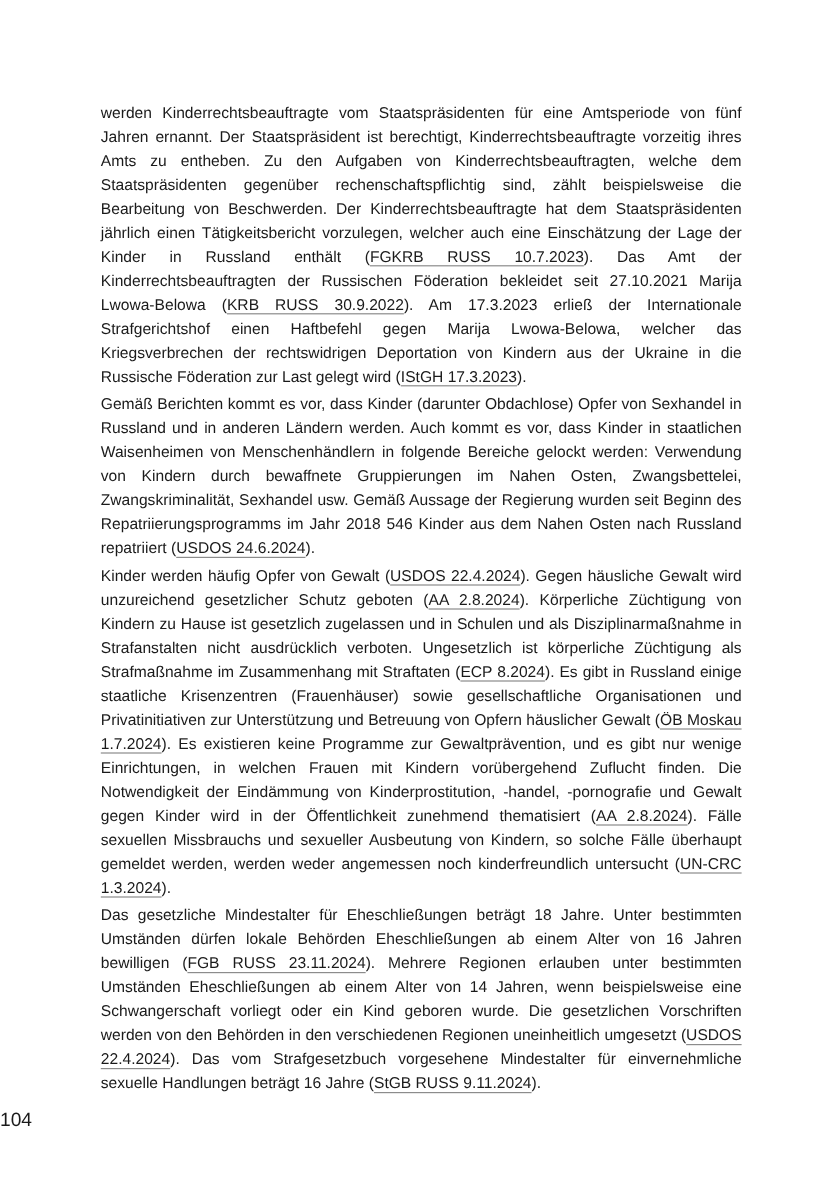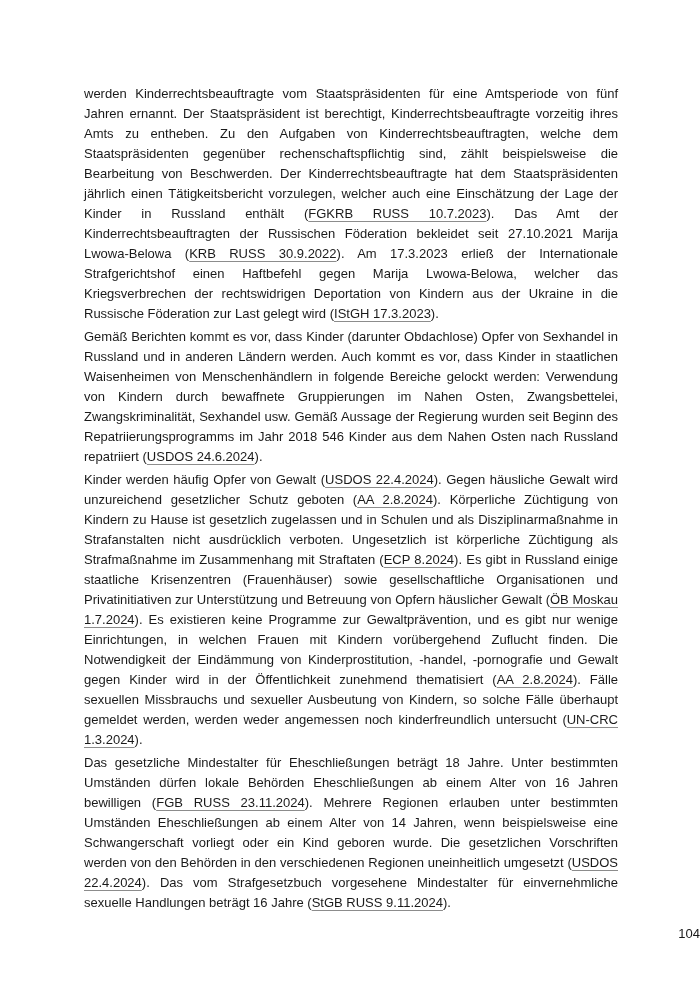--- a/index.html
+++ b/index.html
@@ -30,22 +30,22 @@
   }
   .cite{
     text-decoration:underline;
     text-decoration-color:var(--link-underline);
     text-decoration-thickness:1px;
     text-underline-offset:3px;
     margin-top:22px;
   }
   .page-number{
     position:absolute;top:926px;left:0;width:700px;
-    text-align:right;
-    font-size:13px;line-height:16px;
+    text-align:left;
+    font-size:16px;line-height:16px;
     color:var(--text);
   }
 </style>
 </head>
 <body>
 
 <div class="page">
   <main class="textcol">
     <p class="para"><span>werden Kinderrechtsbeauftragte vom Staatspräsidenten für eine Amtsperiode von fünf Jahren ernannt. Der Staatspräsident ist berechtigt, Kinderrechtsbeauftragte vorzeitig ihres Amts zu entheben. Zu den Aufgaben von Kinderrechtsbeauftragten, welche dem Staatspräsidenten gegenüber rechenschaftspflichtig sind, zählt beispielsweise die Bearbeitung von Beschwerden. Der Kinderrechtsbeauftragte hat dem Staatspräsidenten jährlich einen Tätigkeitsbericht vorzulegen, welcher auch eine Einschätzung der Lage der Kinder in Russland enthält (</span><span class="cite">FGKRB RUSS 10.7.2023</span><span>). Das Amt der Kinderrechtsbeauftragten der Russischen Föderation bekleidet seit 27.10.2021 Marija Lwowa-Belowa (</span><span class="cite">KRB RUSS 30.9.2022</span><span>). Am 17.3.2023 erließ der Internationale Strafgerichtshof einen Haftbefehl gegen Marija Lwowa-Belowa, welcher das Kriegsverbrechen der rechtswidrigen Deportation von Kindern aus der Ukraine in die Russische Föderation zur Last gelegt wird (</span><span class="cite">IStGH 17.3.2023</span><span>).</span></p>
     <p class="para"><span>Gemäß Berichten kommt es vor, dass Kinder (darunter Obdachlose) Opfer von Sexhandel in Russland und in anderen Ländern werden. Auch kommt es vor, dass Kinder in staatlichen Waisenheimen von Menschenhändlern in folgende Bereiche gelockt werden: Verwendung von Kindern durch bewaffnete Gruppierungen im Nahen Osten, Zwangsbettelei, Zwangskriminalität, Sexhandel usw. Gemäß Aussage der Regierung wurden seit Beginn des Repatriierungsprogramms im Jahr 2018 546 Kinder aus dem Nahen Osten nach Russland repatriiert (</span><span class="cite">USDOS 24.6.2024</span><span>).</span></p>

